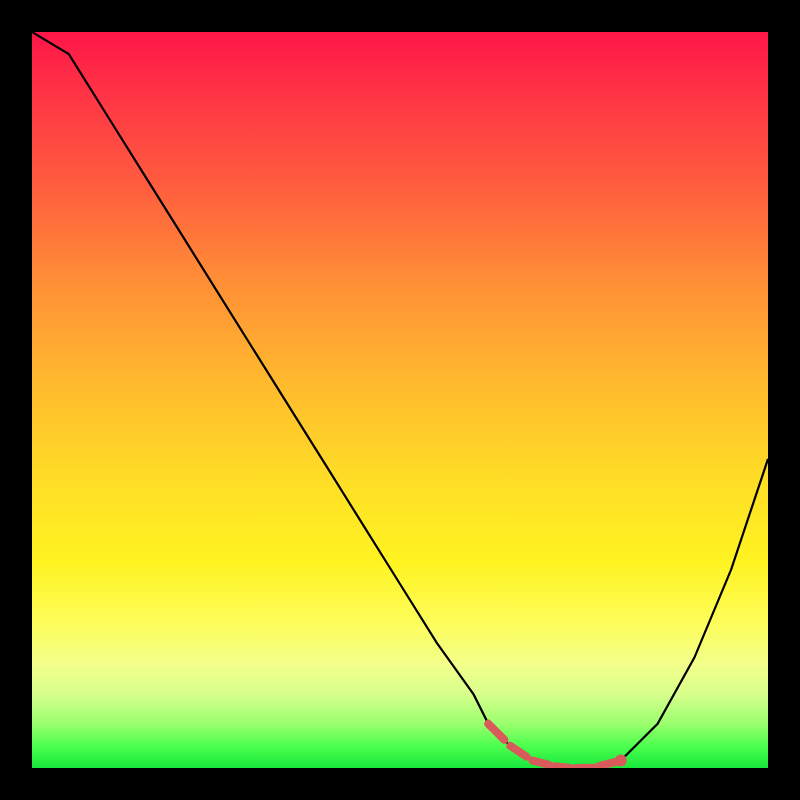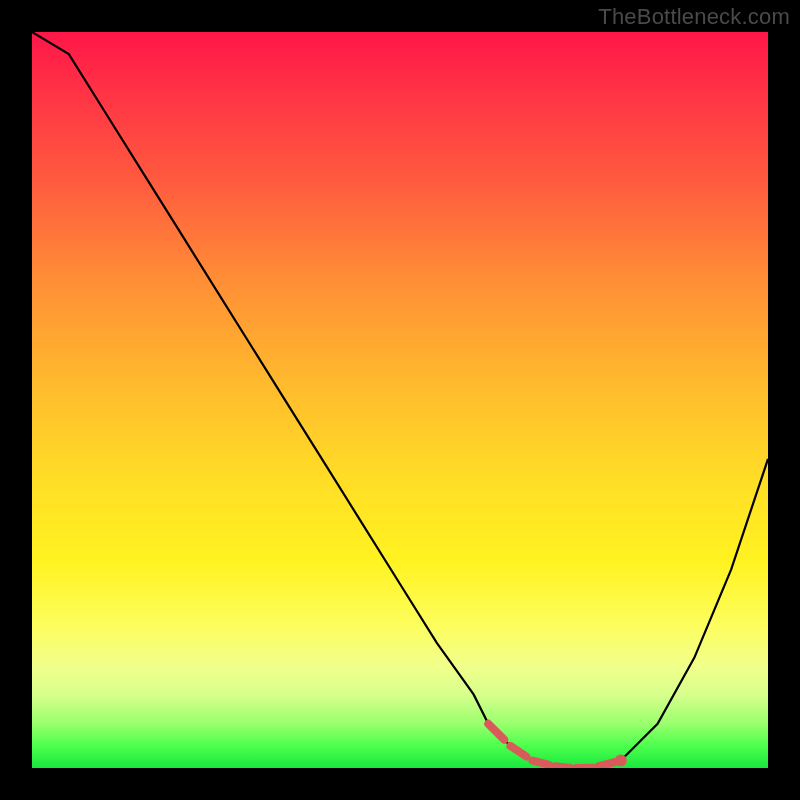--- a/index.html
+++ b/index.html
@@ -81,21 +81,20 @@
   }
   .curve circle.dot {
     fill: #d95a5a;
   }
 </style>
 </head>
 <body>
 
 <div class="frame">
 
-  <div class="watermark">TheBottleneck.com</div>
 
   <div class="gradient"></div>
 
   <svg class="curve" viewBox="0 0 736 736" preserveAspectRatio="none">
     <path class="main" d="M0.0 0.0 L36.8 22.1 L73.6 81.0 L110.4 139.8 L147.2 198.7 L184.0 257.6 L220.8 316.5 L257.6 375.4 L294.4 434.2 L331.2 493.1 L368.0 552.0 L404.8 610.9 L441.6 662.4 L456.3 691.8 L478.4 713.9 L500.5 728.6 L529.9 736.0 L559.4 736.0 L588.8 728.6 L625.6 691.8 L662.4 625.6 L699.2 537.3 L736.0 426.9"></path>
     <path class="optimal" d="M456.3 691.8 L472.2 707.7 M478.4 713.9 L494.3 724.5 M500.5 728.6 L516.4 732.6 M522.6 734.2 L538.5 736.0 M544.6 736.0 L560.5 735.7 M566.7 734.2 L582.6 730.2 "></path>
     <circle class="dot" r="6" cx="588.8" cy="728.6"></circle>
   </svg>
 
   <div class="plot-border"></div>

